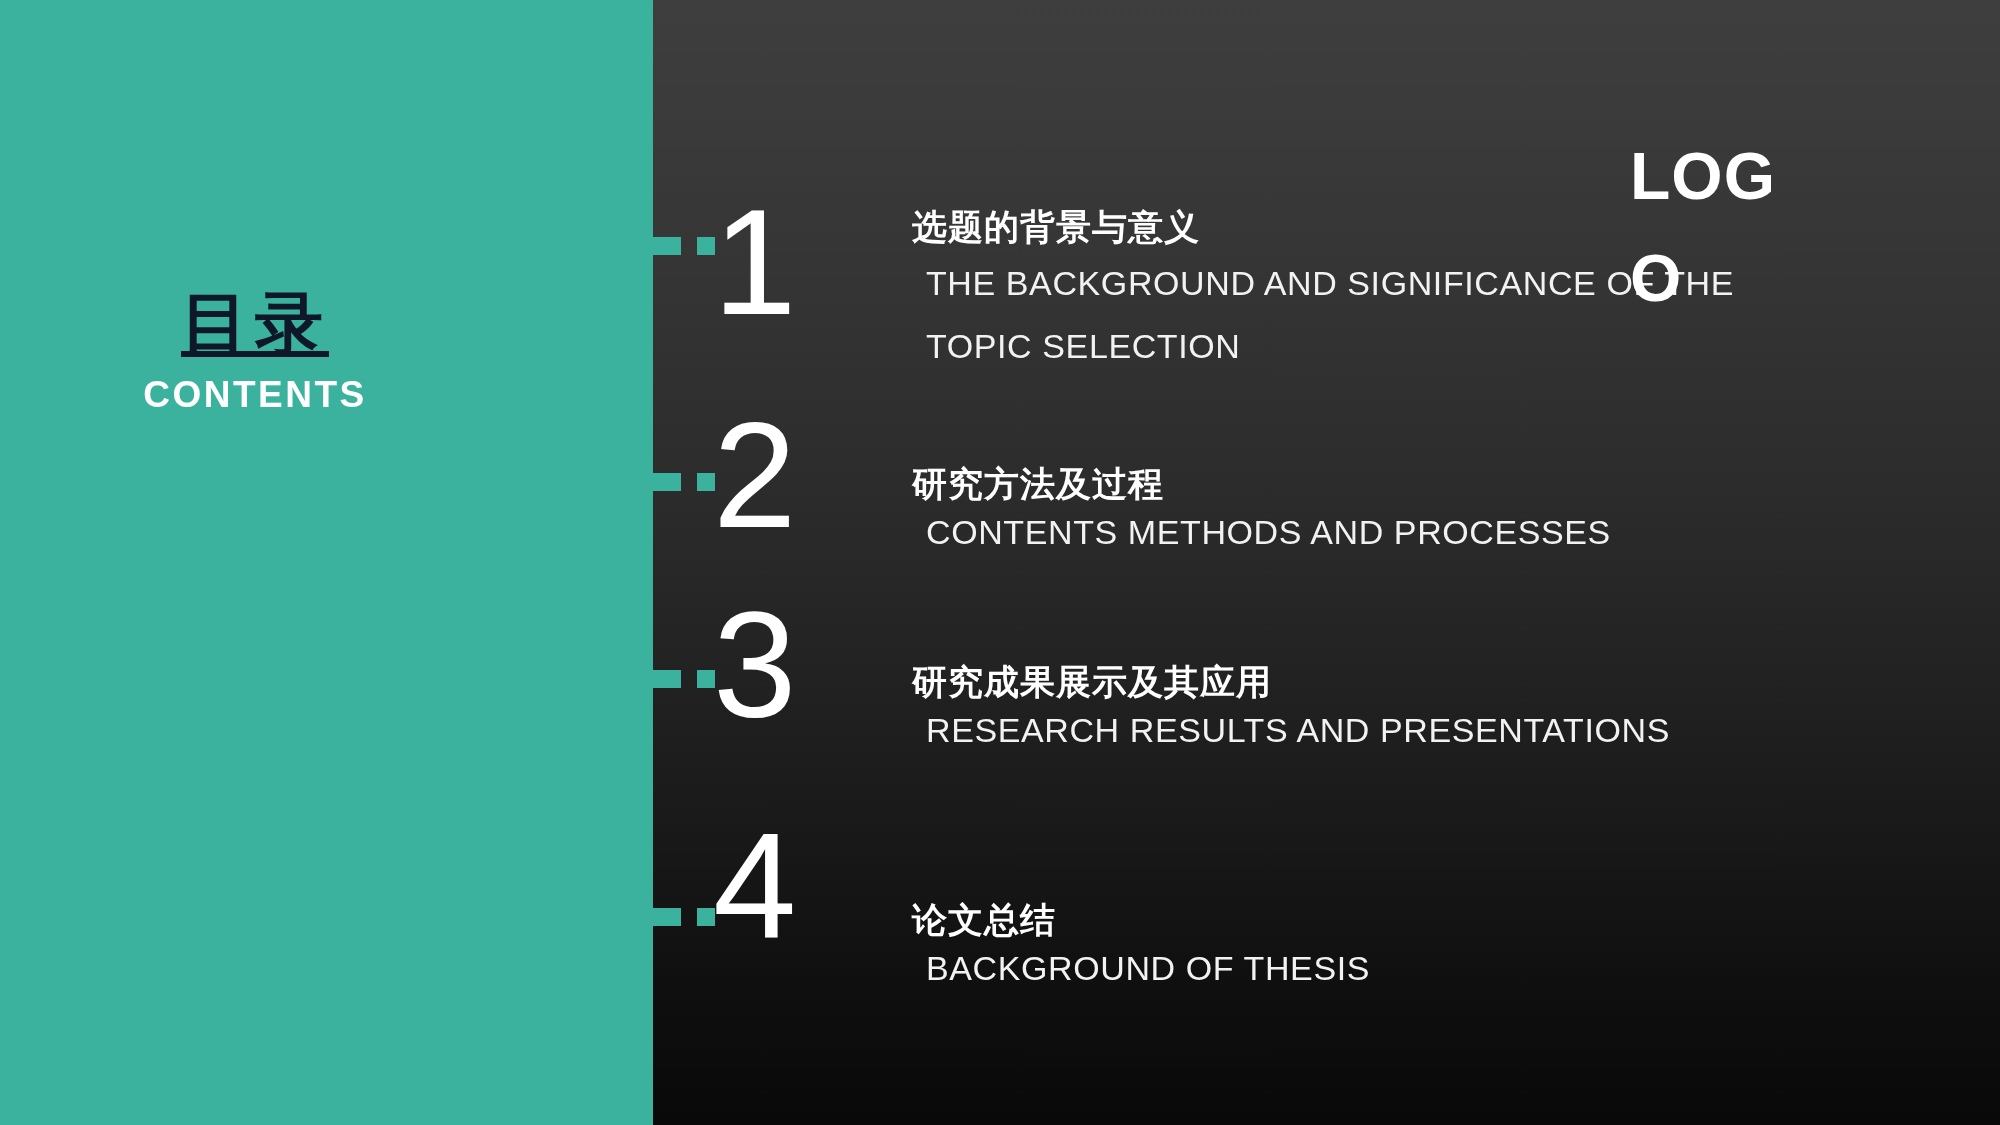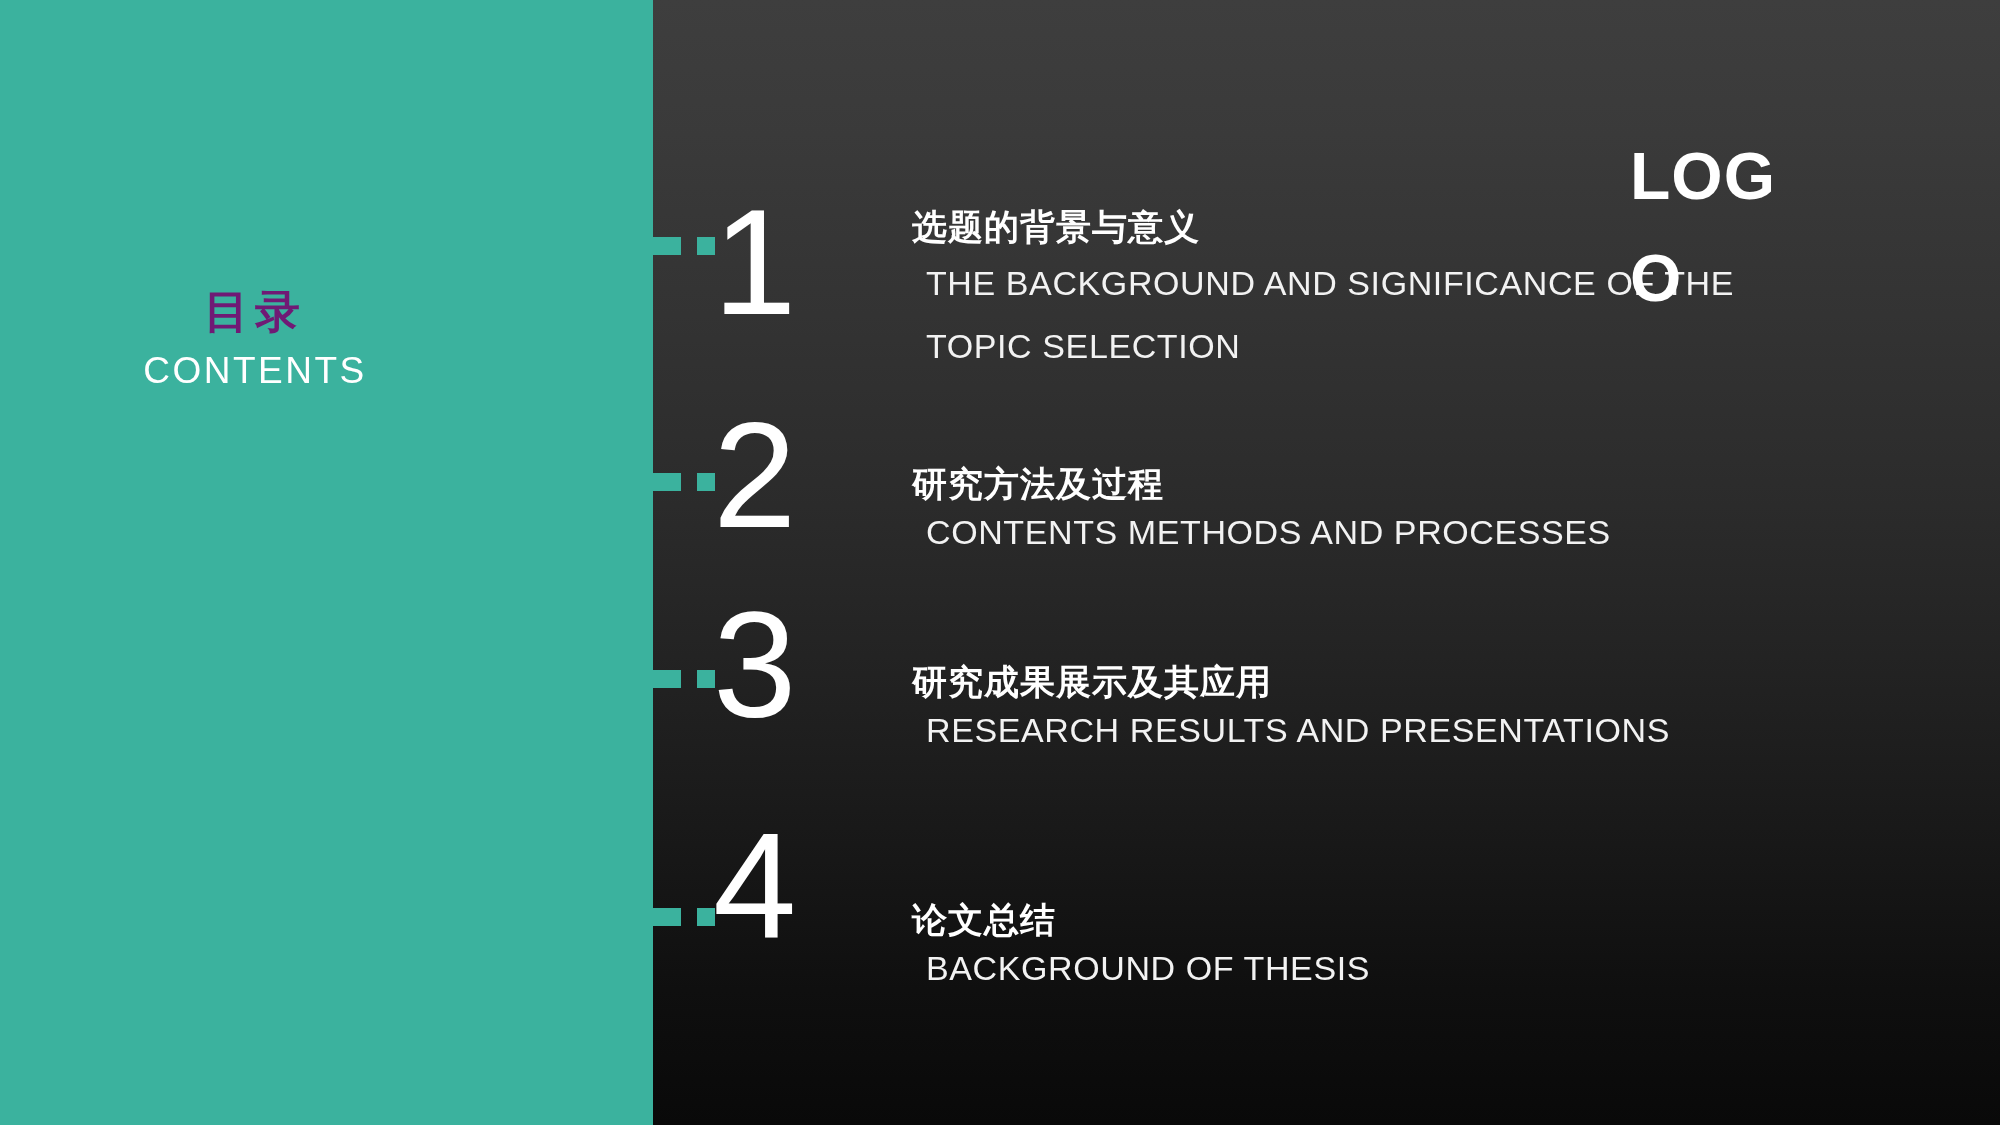--- a/index.html
+++ b/index.html
@@ -38,32 +38,33 @@
 
   .sidebar-inner {
     position: absolute;
     left: 0;
     top: 288px;
     width: 510px;
     text-align: center;
   }
 
   .sidebar-title-cn {
-    font-size: 45px;
-    font-weight: 700;
-    color: #701a75;
+    font-size: 68px;
+    font-weight: 700;
+    color: #0f172a;
     letter-spacing: 6px;
     line-height: 1.05;
     margin: 0;
     font-family: "DejaVu Sans", "Liberation Sans", sans-serif;
+    text-decoration: underline;
   }
 
   .sidebar-title-en {
     font-size: 37px;
-    font-weight: 400;
+    font-weight: 700;
     color: #ffffff;
     letter-spacing: 2.5px;
     line-height: 1.1;
     margin: 16px 0 0 0;
   }
 
   
   .content-list {
     position: absolute;
     left: 0;

